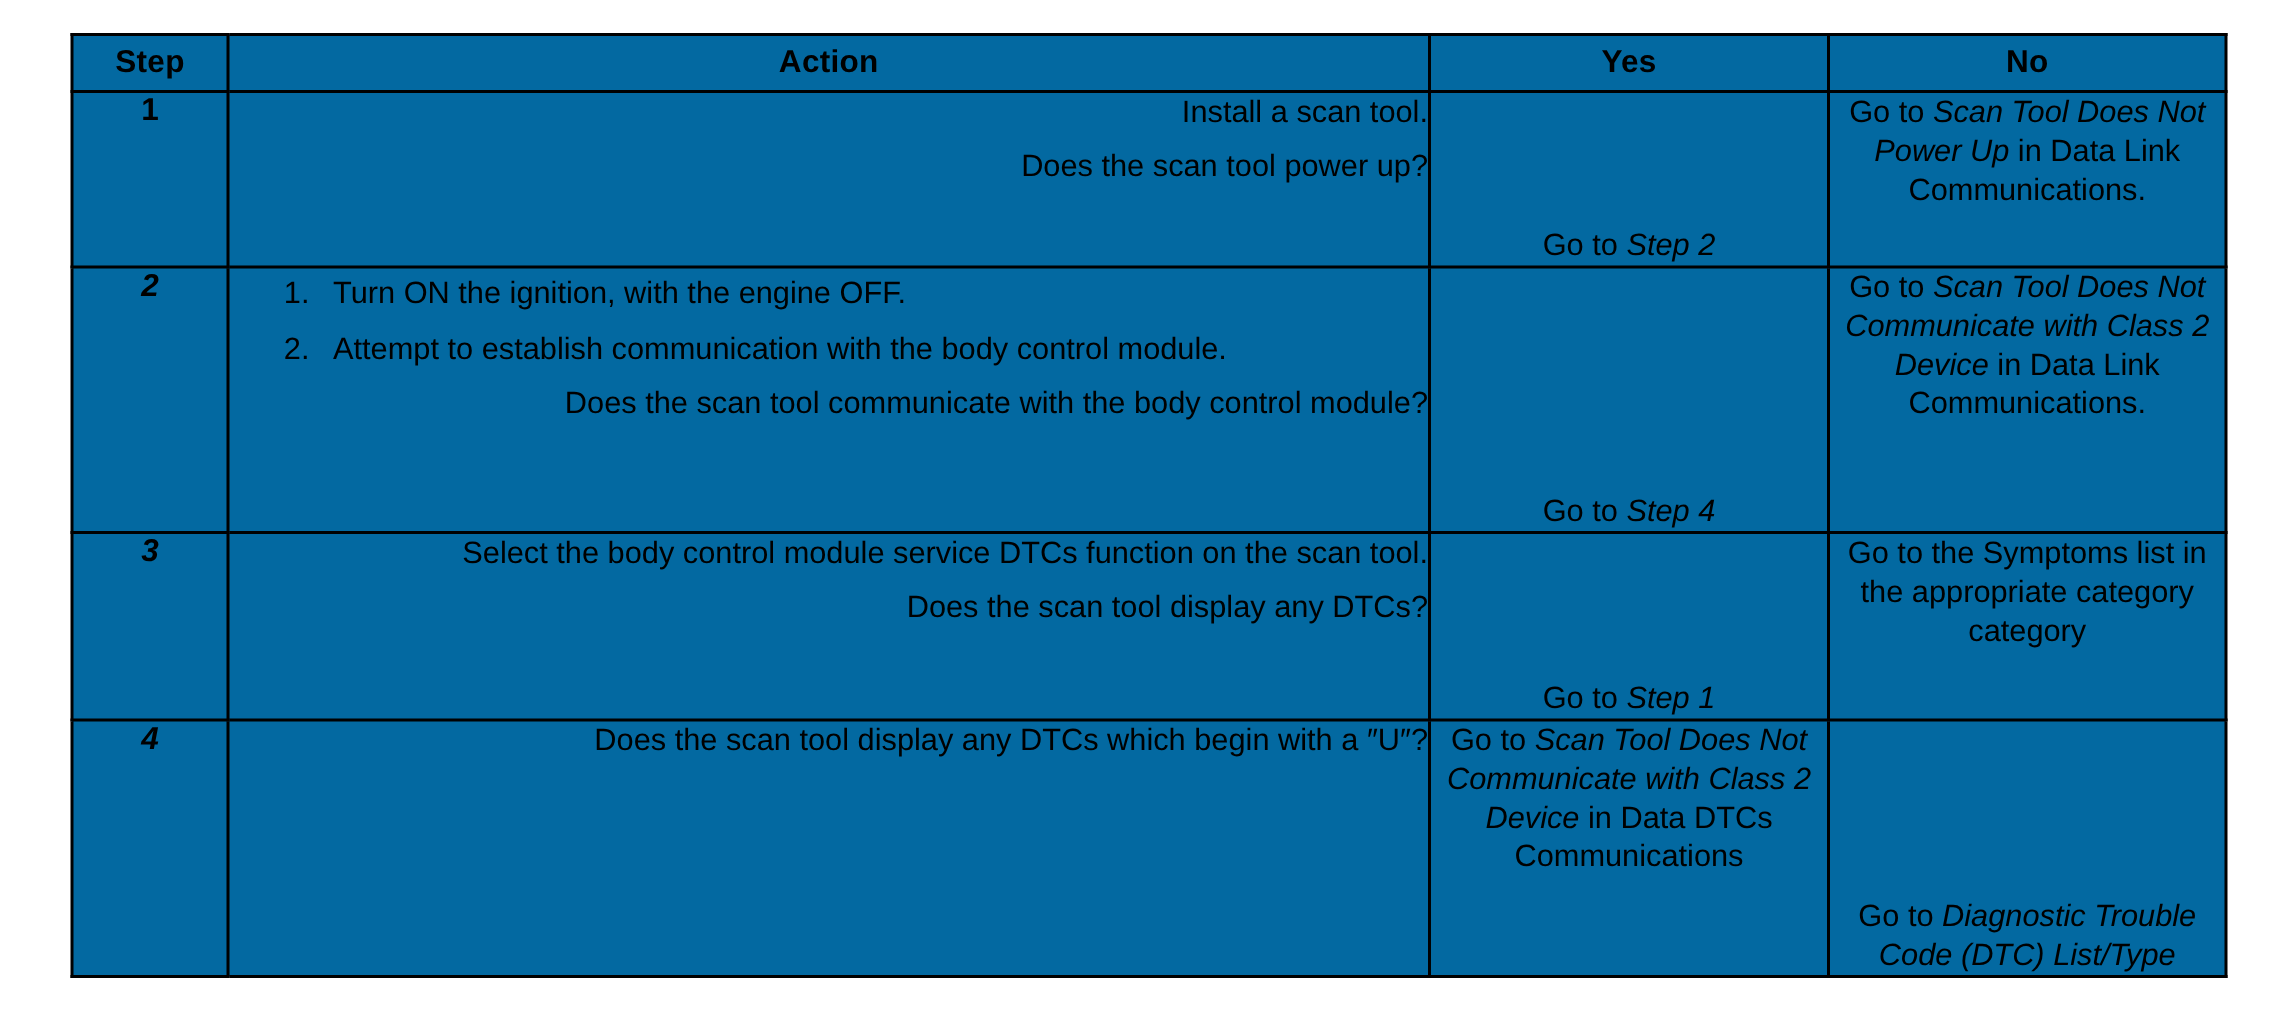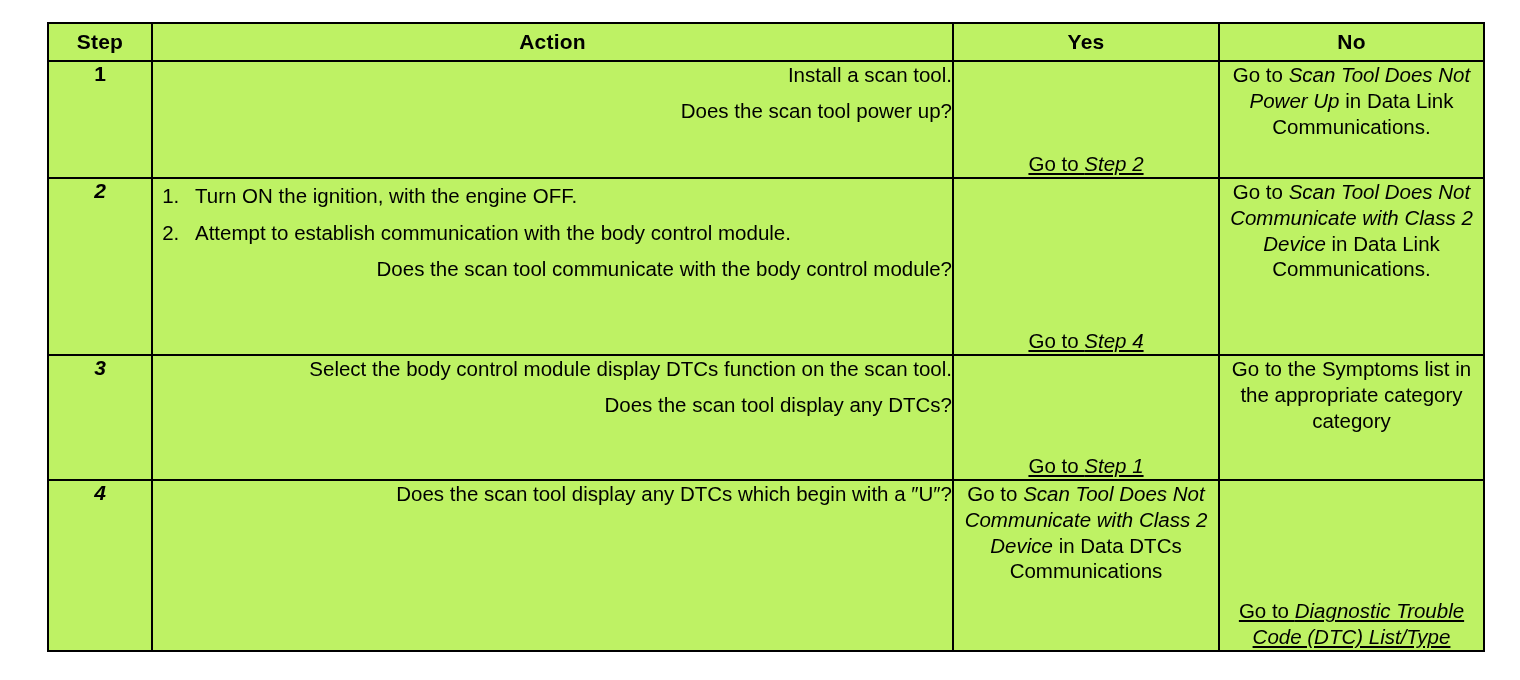--- a/index.html
+++ b/index.html
@@ -30,21 +30,21 @@
     top: 22px;
     width: 1436px;
     border-collapse: collapse;
     table-layout: fixed;
     background: #ffffff;
   }
   table.diag td, table.diag th {
     border: 2px solid #000000;
     padding: 0;
     vertical-align: top;
-    background: #bef264;
+    background: #0369a1;
   }
 
   col.c-step   { width: 104px; }
   col.c-action { width: 801px; }
   col.c-yes    { width: 266px; }
   col.c-no     { width: 265px; }
 
   
   tr.head th {
     height: 36px;
@@ -78,39 +78,39 @@
     line-height: 1.30;
   }
   td.action p.line {
     margin: 0 0 9px 0;
     text-align: right;
   }
   td.action p.line:last-child { margin-bottom: 0; }
 
   td.action ol.steps {
     margin: 4px 16px 10px 0;
-    padding: 0 0 0 32px;
+    padding: 0 0 0 59px;
     list-style: decimal;
   }
   td.action ol.steps li {
     margin: 0 0 11px 0;
     padding-left: 10px;
     line-height: 1.27;
   }
   td.action ol.steps li:last-child { margin-bottom: 0; }
 
   
   td.answer {
     text-align: center;
     font-size: 20.5px;
     line-height: 1.26;
     padding: 6px 6px 7px 6px;
     margin-top: 25px;
   }
-  td.answer.v-bottom { vertical-align: bottom; text-decoration: underline; }
+  td.answer.v-bottom { vertical-align: bottom; }
   td.answer.v-top    { vertical-align: top; }
 
   td.answer .blk { display: block; }
   .it { font-style: italic; }
 
   
   tr.r1 td { height: 115px; }
   tr.r2 td { height: 175px; }
   tr.r3 td { height: 123px; }
   tr.r4 td { height: 169px; }
@@ -172,21 +172,21 @@
         <td class="answer v-top">
           <span class="blk"><span>Go to </span><span class="it">Scan Tool Does Not Communicate with Class 2 Device</span><span> in Data Link Communications.</span></span>
         </td>
       </tr>
 
       <tr class="r3">
         <td class="step">
           <span class="num">3</span>
         </td>
         <td class="action">
-          <p class="line">Select the body control module display DTCs function on the scan tool.</p>
+          <p class="line">Select the body control module service DTCs function on the scan tool.</p>
           <p class="line">Does the scan tool display any DTCs?</p>
         </td>
         <td class="answer v-bottom">
           <span class="blk"><span>Go to </span><span class="it">Step 1</span></span>
         </td>
         <td class="answer v-top">
           <span class="blk"><span>Go to the Symptoms list in the appropriate category category</span></span>
         </td>
       </tr>
 

